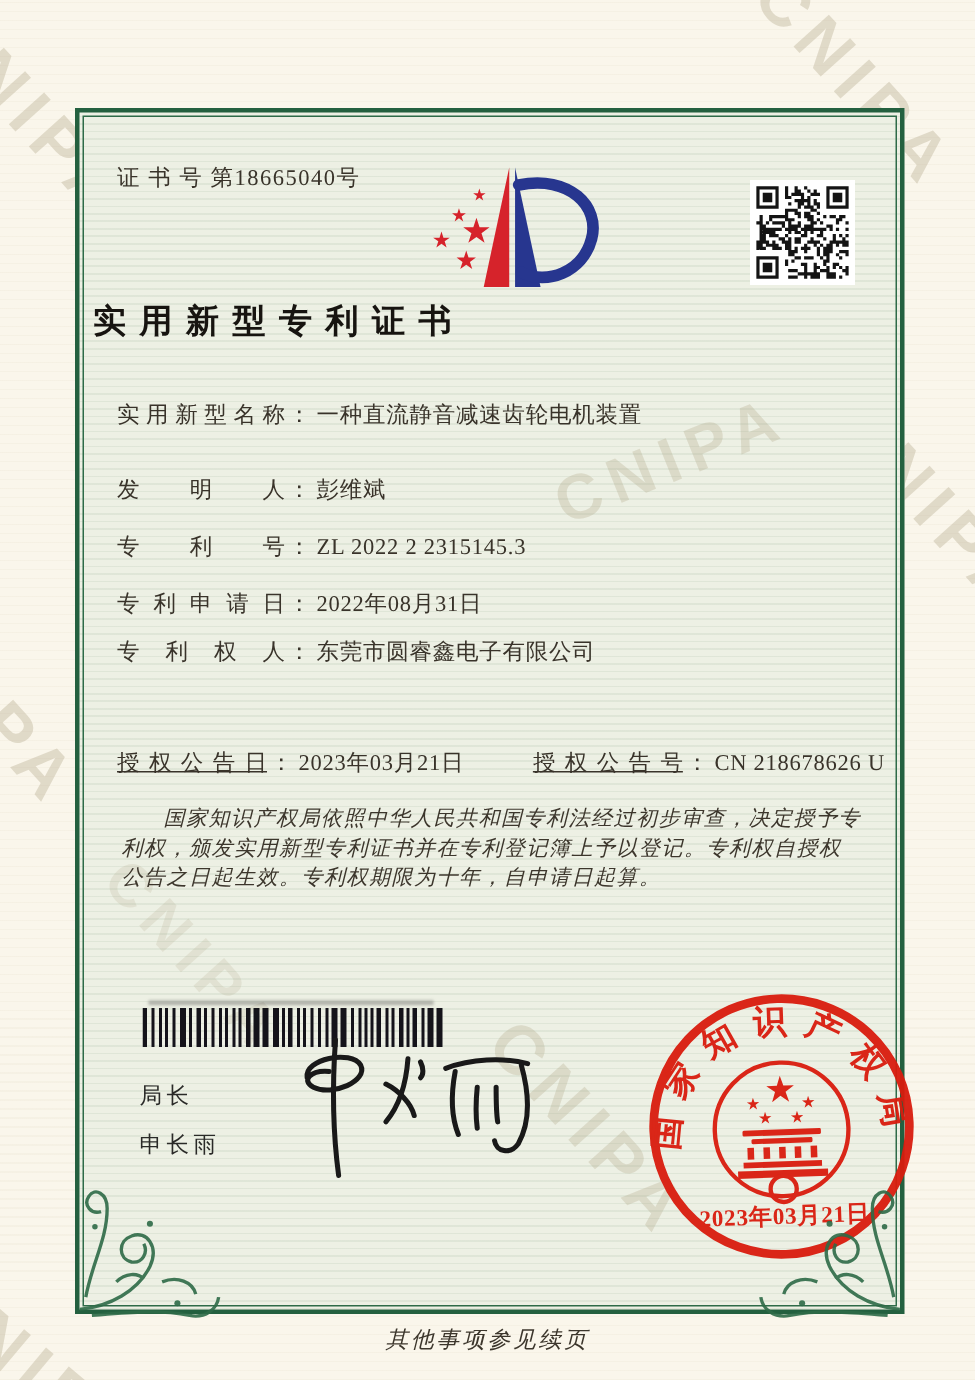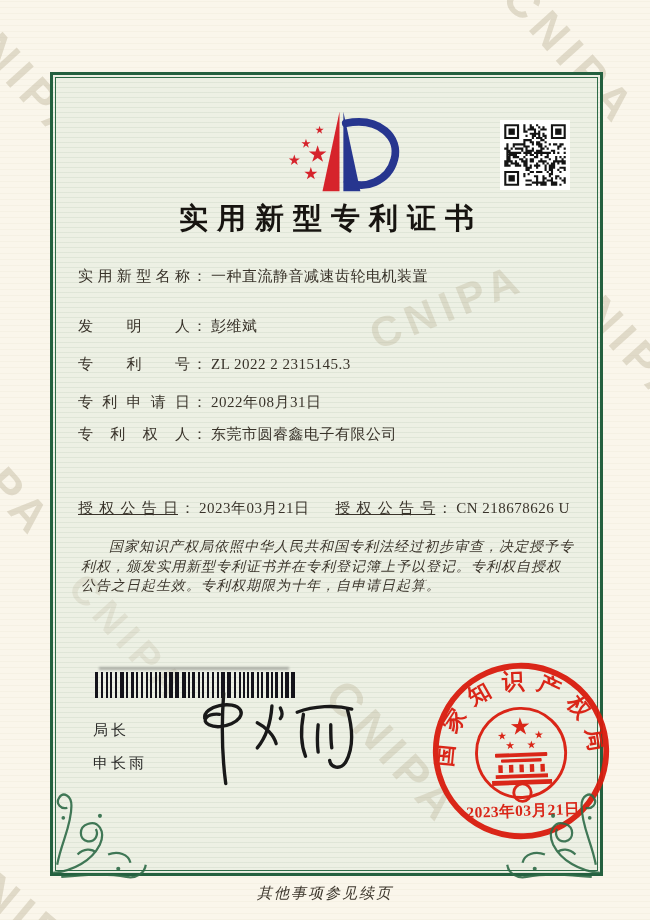--- a/index.html
+++ b/index.html
@@ -18,29 +18,29 @@
   .wm-c{left:40px;top:490px;font-size:40px;transform:rotate(48deg);transform-origin:left top;color:rgba(172,160,130,0.18);}
 
   .panel{position:absolute;left:50px;top:72px;width:547px;height:798px;border:3px solid #24603f;
          background-color:#edf0e4;
          background-image:repeating-linear-gradient(0deg,rgba(130,160,130,0.13) 0 1px,transparent 1px 5px);}
   .panel::before{content:"";position:absolute;inset:2px;border:1px solid #2e6b48;pointer-events:none;}
 
   .cert-no{position:absolute;left:25px;top:34px;font-size:15px;letter-spacing:1px;color:#39332a;}
   .logo{position:absolute;left:218px;top:29px;width:136px;height:94px;}
   .qr{position:absolute;left:447px;top:45px;width:70px;height:70px;}
-  .title{position:absolute;left:0;top:124px;width:100%;text-align:center;font-size:29px;font-weight:bold;
+  .title{position:absolute;left:0;top:124px;width:100%;text-align:left;font-size:22px;font-weight:bold;
          letter-spacing:9px;text-indent:9px;color:#171410;}
 
   .frow{position:absolute;left:25px;width:510px;white-space:nowrap;font-size:15px;color:#39332a;}
   .flabel{display:inline-block;width:112px;text-align:justify;text-align-last:justify;vertical-align:bottom;}
   .flabel.w100{width:100px;text-decoration:underline;}
   .colon{margin:0 4px 0 2px;}
   .fvalue{letter-spacing:0.5px;}
-  .grant-group2{display:inline-block;margin-left:22px;}
+  .grant-group2{display:inline-block;margin-left:42px;}
 
   .paras{position:absolute;left:28px;top:462px;width:494px;color:#3c362c;}
   .paras p{margin:0 0 9px 0;font-size:14px;line-height:19.5px;letter-spacing:1px;text-indent:2em;
            font-style:italic;}
 
   .smudge{position:absolute;left:46px;top:592px;width:190px;height:3px;background:rgba(70,70,70,0.38);filter:blur(1.2px);}
   .barcode{position:absolute;left:42px;top:597px;width:205px;height:26px;}
 
   .officer-title{position:absolute;left:40px;top:646px;font-family:Liberation Serif, serif;
                  font-size:15px;letter-spacing:3px;color:#2a2a28;}
@@ -74,20 +74,21 @@
   <div class="wm wm-r2">CNIPA</div>
   <div class="wm wm-l">CNIPA</div>
   <div class="wm wm-bl">CNIPA</div>
 
   <div class="panel">
 
     <div class="wm wm-mid">CNIPA</div>
     <div class="wm wm-seal">CNIPA</div>
     <div class="wm wm-c">CNIPA</div>
 
+    <div class="cert-no">证 书 号 第18665040号</div>
 
     <svg class="logo" viewBox="0 0 140 95">
       <path d="M70.5 7 L70.5 89 L53 89 Z" fill="#d6232b"></path>
       <path d="M74.5 7 L92 89 L74.5 89 Z" fill="#27368f"></path>
       <path d="M77 19 C 112 12 133 34 127 56 C 121 79 96 88 79 79" fill="none" stroke="#27368f" stroke-width="8" stroke-linecap="round"></path>
       <g fill="#d6232b">
         <use href="#star5" transform="translate(50,26) scale(0.45)"></use>
         <use href="#star5" transform="translate(36,40) scale(0.5)"></use>
         <use href="#star5" transform="translate(48,51) scale(0.95)"></use>
         <use href="#star5" transform="translate(24,57) scale(0.6)"></use>

